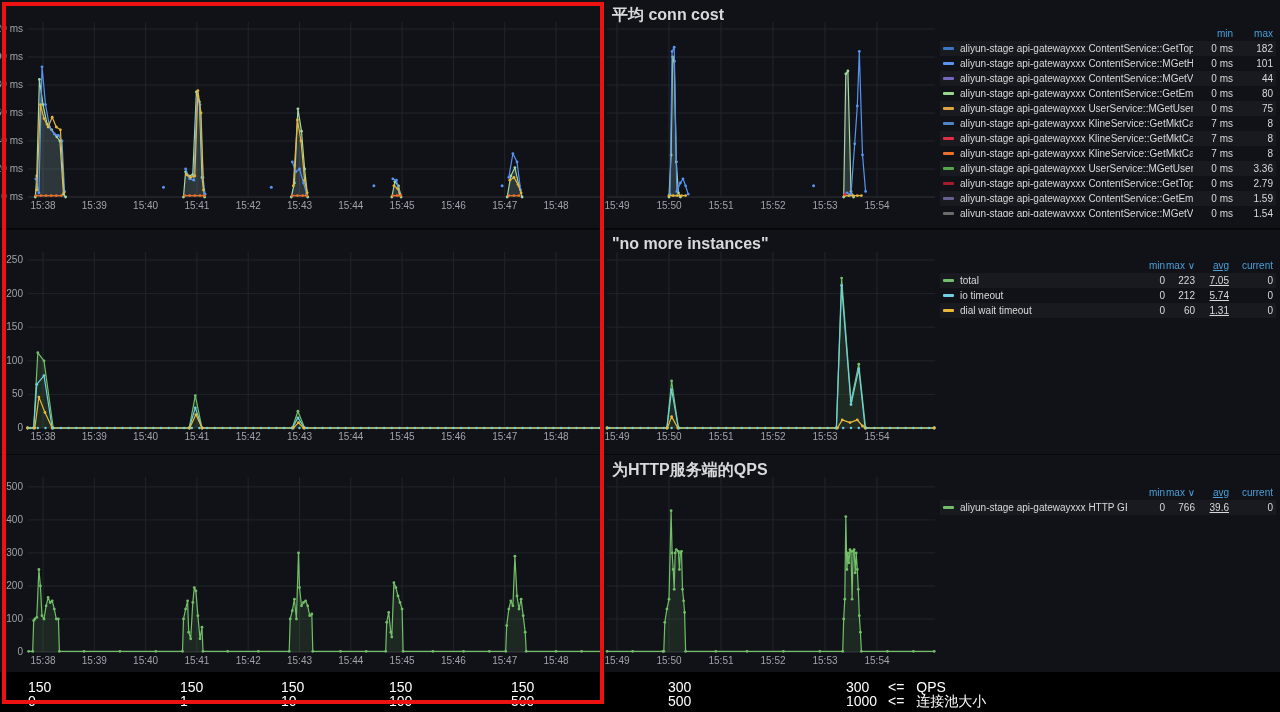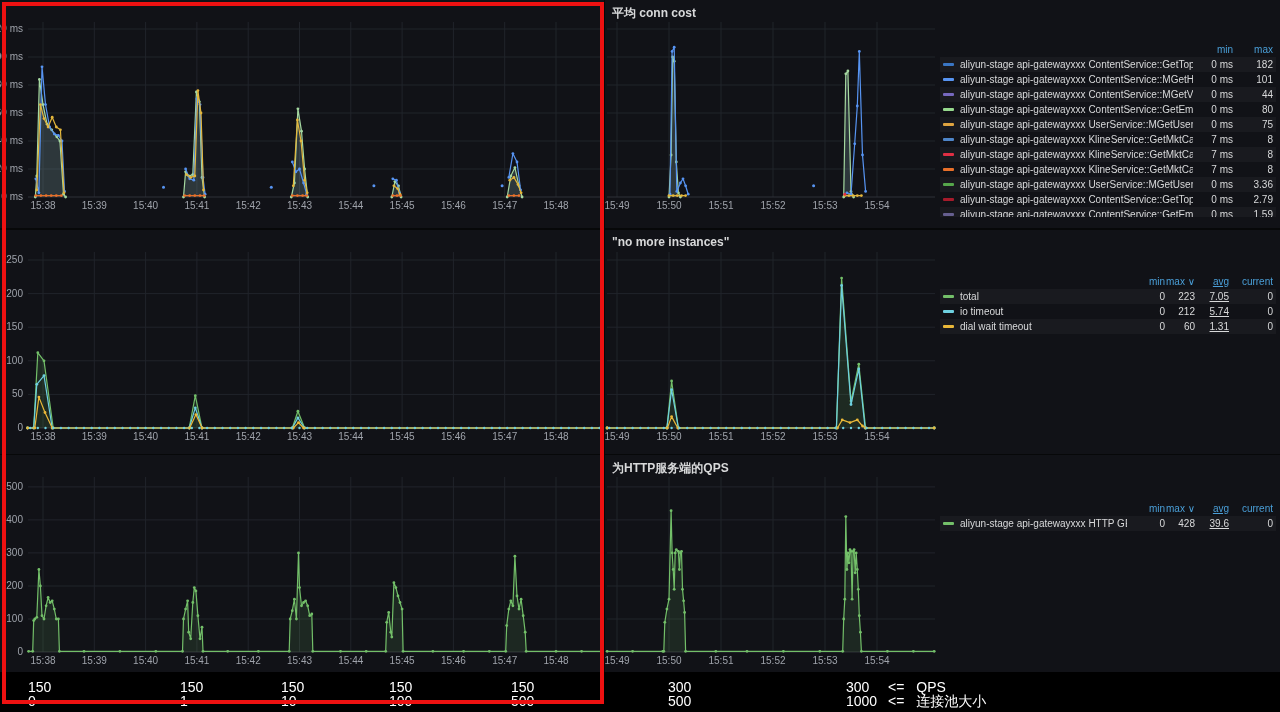--- a/index.html
+++ b/index.html
@@ -6,37 +6,37 @@
   *{box-sizing:border-box;}
   .screen{position:relative;width:1280px;height:712px;background:#070809;overflow:hidden;
           font-family:"Liberation Sans","DejaVu Sans",sans-serif;color:#d8d9da;}
   .panel{position:absolute;background:#111217;overflow:hidden;}
   .p-tl{left:0;top:0;width:604px;height:228px;}
   .p-tr{left:605px;top:0;width:675px;height:228px;}
   .p-ml{left:0;top:230px;width:604px;height:224px;}
   .p-mr{left:605px;top:230px;width:675px;height:224px;}
   .p-bl{left:0;top:455px;width:604px;height:217px;}
   .p-br{left:605px;top:455px;width:675px;height:217px;}
-  .ptitle{position:absolute;left:7px;top:5px;font-size:12px;font-weight:600;color:#d8d9da;white-space:nowrap;}
+  .ptitle{position:absolute;left:7px;top:5px;font-size:16px;font-weight:600;color:#d8d9da;white-space:nowrap;}
   svg.chart{position:absolute;left:0;top:0;display:block;}
   svg .tick{fill:#9fa3ab;font-size:10px;font-family:"Liberation Sans","DejaVu Sans",sans-serif;}
   .legend{position:absolute;left:335px;right:4px;font-size:10px;color:#d8d9da;}
   .legend-top{top:26px;height:191px;overflow:hidden;}
   .legend-mid{top:28px;}
   .legend-bot{top:30px;}
   .lrow{display:flex;align-items:center;height:15px;padding:0 3px;}
   .lrow:not(.lhead):nth-child(even){background:rgba(255,255,255,0.035);}
   .lswatch{width:11px;height:3px;border-radius:1px;margin-right:6px;flex:none;}
   .llabel{flex:1 1 auto;white-space:nowrap;overflow:hidden;}
   .lval{flex:none;text-align:right;width:40px;white-space:nowrap;}
   .legend-mid .lval,.legend-bot .lval{width:30px;}
   .legend-mid .lval.c0,.legend-bot .lval.c0{width:38px;}
   .legend-mid .lval.c2,.legend-bot .lval.c2{width:34px;text-decoration:underline;}
   .legend-mid .lval.c3,.legend-bot .lval.c3{width:44px;}
-  .lhead{color:#4a9fd8;margin-top:16px;}
+  .lhead{color:#4a9fd8;}
   .lhead .lval{color:#4a9fd8;}
   .loadbar{position:absolute;left:0;top:672px;width:1280px;height:40px;background:#000;color:#fff;font-size:14px;}
   .pair{position:absolute;top:8px;line-height:14px;white-space:nowrap;}
   .pair .prow{display:flex;}
   .pair .num{display:inline-block;min-width:36px;}
   .pair .op{display:inline-block;margin:0 12px 0 6px;}
   .redbox{position:absolute;left:2px;top:2px;width:602px;height:702px;border:4px solid #ee1111;
           pointer-events:none;z-index:50;}
 </style>
 </head>
@@ -861,21 +861,21 @@
           <span class="llabel"></span>
           <span class="lval c0">min</span>
           <span class="lval c1">max ∨</span>
           <span class="lval c2">avg</span>
           <span class="lval c3">current</span>
         </div>
         <div class="lrow">
           <span class="lswatch" style="background: rgb(115, 191, 105);"></span>
           <span class="llabel">aliyun-stage api-gatewayxxx HTTP GET /v1/buzzinfo/topics</span>
           <span class="lval c0">0</span>
-          <span class="lval c1">428</span>
+          <span class="lval c1">766</span>
           <span class="lval c2">39.6</span>
           <span class="lval c3">0</span>
         </div>
       </div>
   </div>
 
   <div class="loadbar">
       <div class="pair" style="left: 28px;">
         <div class="prow">
           <span class="num">150</span>

